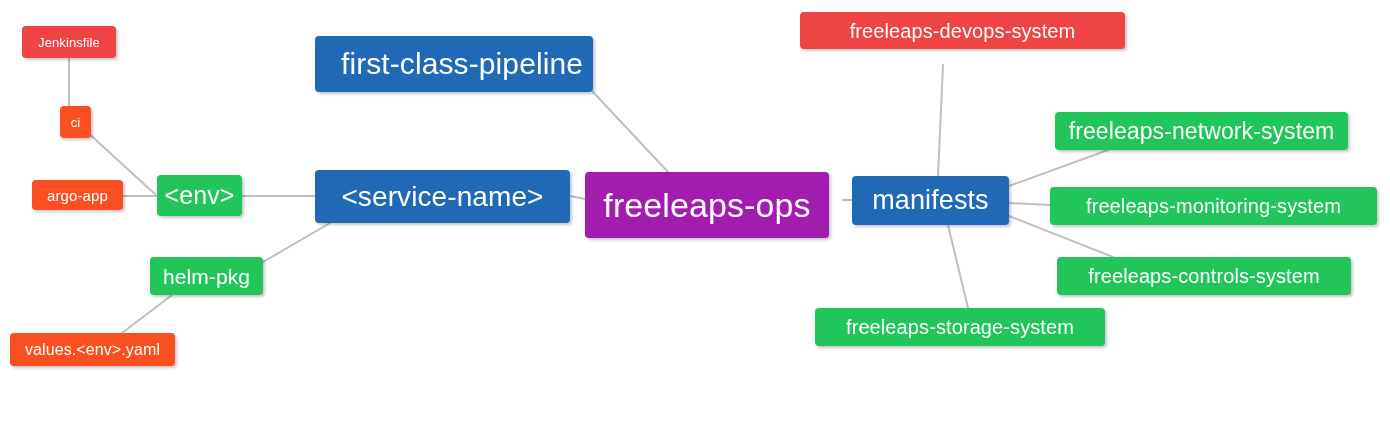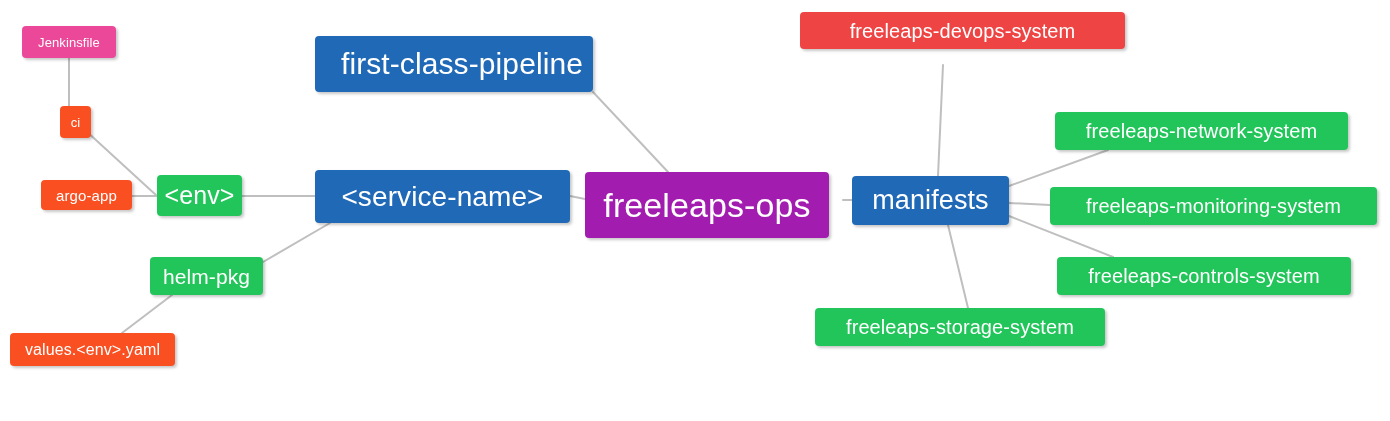--- a/index.html
+++ b/index.html
@@ -50,29 +50,29 @@
       <line x1="570" y1="196" x2="585" y2="199" stroke="#bfbfbf" stroke-width="2" stroke-linecap="round"></line>
       <line x1="593" y1="92" x2="668" y2="172" stroke="#bfbfbf" stroke-width="2" stroke-linecap="round"></line>
       <line x1="843" y1="200" x2="852" y2="200" stroke="#bfbfbf" stroke-width="2" stroke-linecap="round"></line>
       <line x1="938" y1="176" x2="943" y2="65" stroke="#bfbfbf" stroke-width="2" stroke-linecap="round"></line>
       <line x1="1009" y1="186" x2="1108" y2="150" stroke="#bfbfbf" stroke-width="2" stroke-linecap="round"></line>
       <line x1="1009" y1="203" x2="1050" y2="205" stroke="#bfbfbf" stroke-width="2" stroke-linecap="round"></line>
       <line x1="1009" y1="216" x2="1113" y2="257" stroke="#bfbfbf" stroke-width="2" stroke-linecap="round"></line>
       <line x1="948" y1="225" x2="968" y2="308" stroke="#bfbfbf" stroke-width="2" stroke-linecap="round"></line>
     </svg>
   <div id="node-layer">
-      <div class="node" style="left: 22px; top: 26px; width: 94px; height: 32px; background: #ec4899; font-size: 13px;">Jenkinsfile</div>
+      <div class="node" style="left: 22px; top: 26px; width: 94px; height: 32px; background: #ef4444; font-size: 13px;">Jenkinsfile</div>
       <div class="node" style="left: 60px; top: 106px; width: 31px; height: 32px; background: rgb(250, 79, 32); font-size: 13px;">ci</div>
-      <div class="node" style="left: 32px; top: 180px; width: 91px; height: 30px; background: rgb(250, 79, 32); font-size: 15px; margin-left: 9px;">argo-app</div>
+      <div class="node" style="left: 32px; top: 180px; width: 91px; height: 30px; background: rgb(250, 79, 32); font-size: 15px;">argo-app</div>
       <div class="node" style="left: 10px; top: 333px; width: 165px; height: 33px; background: rgb(250, 79, 32); font-size: 16px;">values.&lt;env&gt;.yaml</div>
       <div class="node" style="left: 157px; top: 175px; width: 85px; height: 41px; background: rgb(34, 197, 90); font-size: 25px;">&lt;env&gt;</div>
       <div class="node" style="left: 150px; top: 257px; width: 113px; height: 38px; background: rgb(34, 197, 90); font-size: 21px;">helm-pkg</div>
       <div class="node" style="left: 315px; top: 170px; width: 255px; height: 53px; background: rgb(32, 105, 182); font-size: 28px;">&lt;service-name&gt;</div>
       <div class="node" style="left: 315px; top: 36px; width: 278px; height: 56px; background: rgb(32, 105, 182); font-size: 30px; padding-left: 16px;">first-class-pipeline</div>
       <div class="node" style="left: 585px; top: 172px; width: 244px; height: 66px; background: #a21caf; font-size: 34px;">freeleaps-ops</div>
       <div class="node" style="left: 852px; top: 176px; width: 157px; height: 49px; background: rgb(32, 105, 182); font-size: 27px;">manifests</div>
       <div class="node" style="left: 800px; top: 12px; width: 325px; height: 37px; background: #ef4444; font-size: 20px;">freeleaps-devops-system</div>
-      <div class="node" style="left: 1055px; top: 112px; width: 293px; height: 38px; background: rgb(34, 197, 90); font-size: 20px;">freeleaps-network-system</div>
+      <div class="node" style="left: 1055px; top: 112px; width: 293px; height: 38px; background: rgb(34, 197, 90); font-size: 23px;">freeleaps-network-system</div>
       <div class="node" style="left: 1050px; top: 187px; width: 327px; height: 38px; background: rgb(34, 197, 90); font-size: 20px; text-align: right;">freeleaps-monitoring-system</div>
       <div class="node" style="left: 1057px; top: 257px; width: 294px; height: 38px; background: rgb(34, 197, 90); font-size: 20px; text-align: center;">freeleaps-controls-system</div>
       <div class="node" style="left: 815px; top: 308px; width: 290px; height: 38px; background: rgb(34, 197, 90); font-size: 20px;">freeleaps-storage-system</div>
     </div>
 </div>
 
 </body></html>

